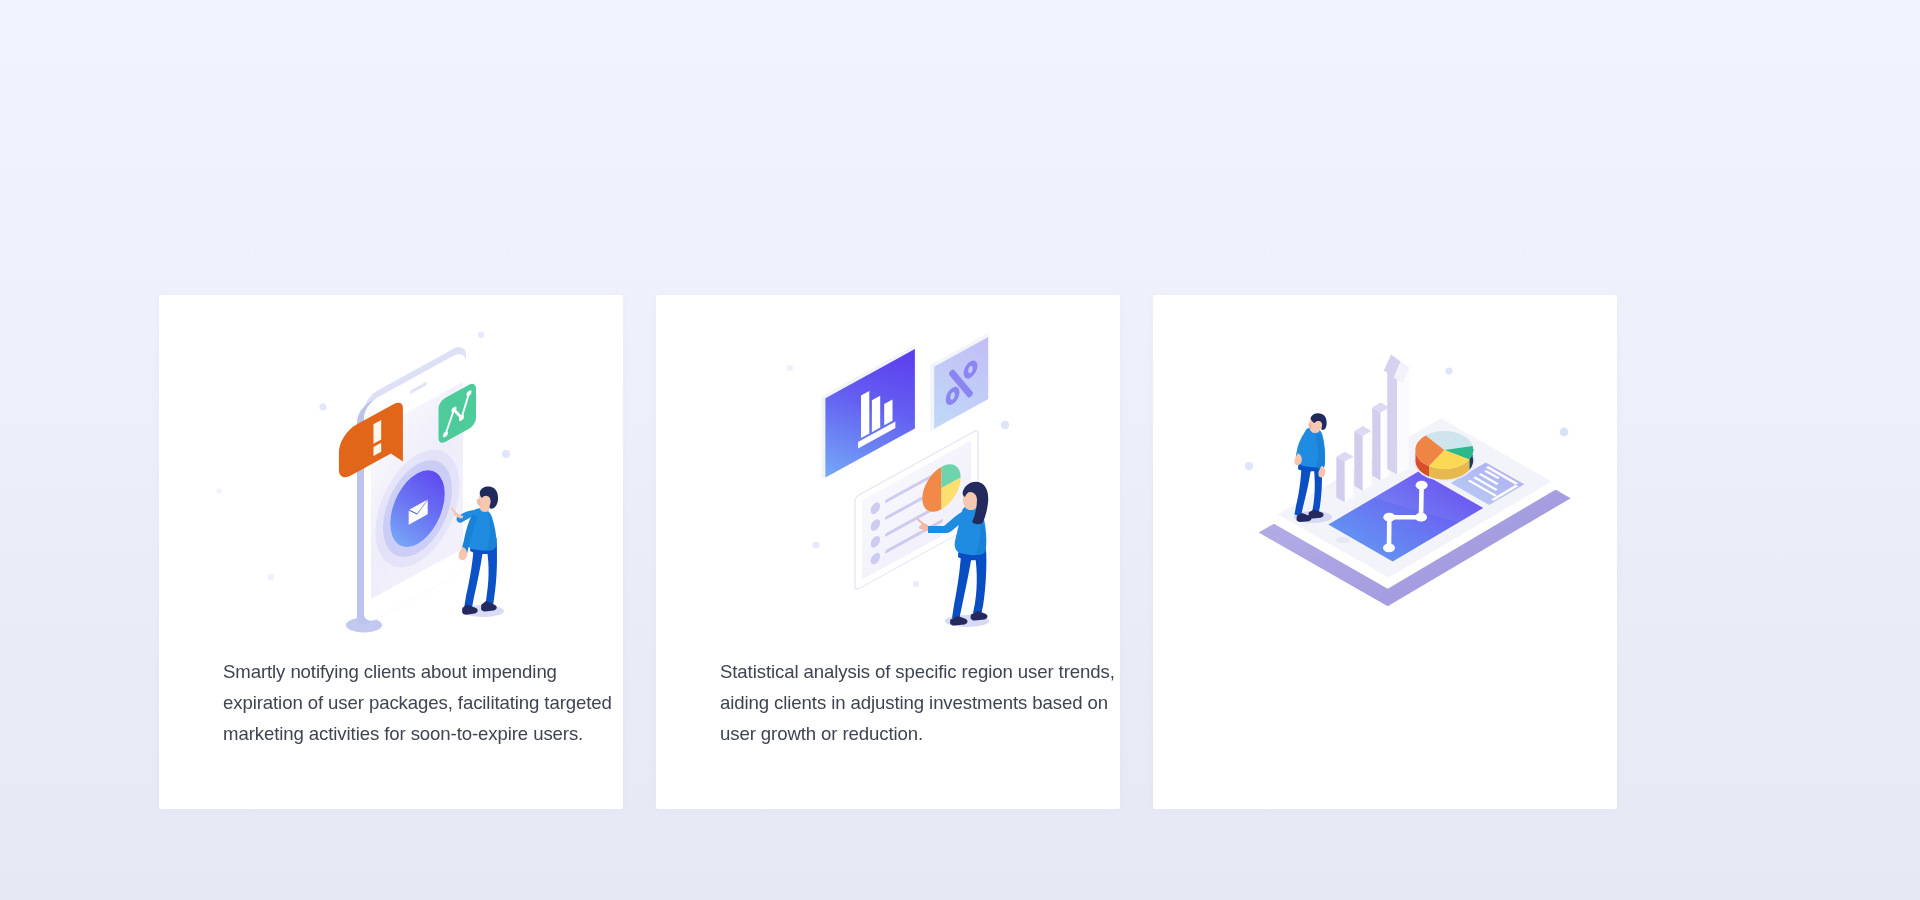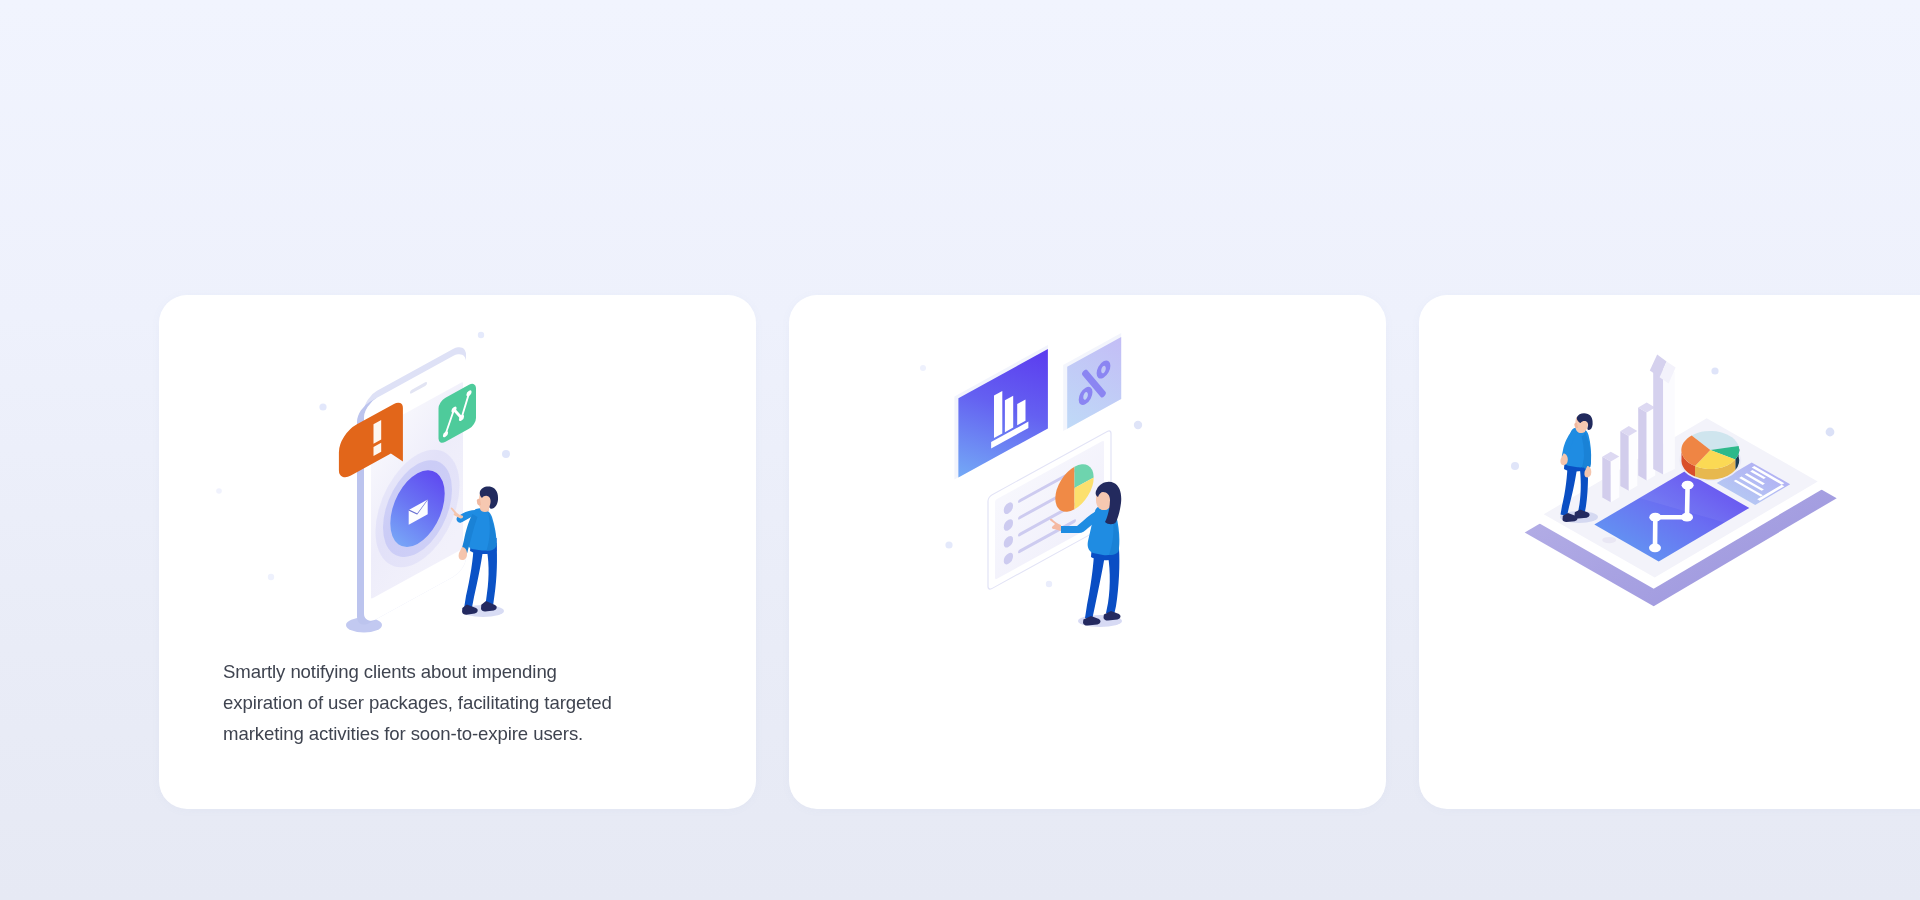--- a/index.html
+++ b/index.html
@@ -6,23 +6,23 @@
   body{
     width:1920px;height:900px;overflow:hidden;
     font-family:"Liberation Sans", sans-serif;
     background:linear-gradient(180deg,#f1f4fe 0%,#eef1fc 35%,#e9ecf7 72%,#e6e9f4 100%);
   }
   .cards{
     position:absolute;left:159px;top:295px;
     display:flex;gap:33px;
   }
   .card{
-    width:597px;height:514px;
+    width:464px;height:514px;
     background:#ffffff;
-    border-radius:28px;
+    border-radius:2px;
     box-shadow:0 1px 10px rgba(120,130,190,.045);
     position:relative;
   }
   .illo{position:absolute;left:0;top:0;width:512px;height:360px;}
   .desc{
     position:absolute;left:64px;top:361px;width:410px;
     font-size:18.6px;line-height:31px;color:#3f4450;
     letter-spacing:-0.1px;
   }
 </style>
@@ -203,20 +203,21 @@
    <path d="M272,230 C269,229 265,226 263,224 C261,223 260,225 262,226 L266,229 L264,231 C262,232 263,234 265,234 L272,236 Z" fill="#f5b9a2"></path>
 
    <path d="M311,203 L319,205 L319,214 C315,216 311,215 310,212 Z" fill="#f5c5ad"></path>
 
    <path d="M311,192 C318,190 324,195 324,203 C324,210 320,215 315,215 C310,215 307,211 307,205 C307,198 308,193 311,192 Z" fill="#f6c8b1"></path>
 
    <path d="M308,194 C311,188 319,185 325,188 C331,191 333,199 332,208 C331,216 329,223 327,227 C325,230 319,230 316,227 C319,221 321,212 321,205 C321,200 318,197 314,197 C312,197 310,199 309,202 C306,200 306,197 308,194 Z" fill="#232a5e"></path>
  </g>
 
 </svg></div>
+    <div class="desc">Statistical analysis of specific region user trends, aiding clients in adjusting investments based on user growth or reduction.</div>
   </div>
   <div class="card">
     <div class="illo" id="illo3"><svg class="illo-svg" viewBox="0 0 512 360" width="512" height="360">
 <defs>
  <linearGradient id="i3screen" x1="0" y1="1" x2="1" y2="0">
   <stop offset="0" stop-color="#5fa3f2"></stop>
               <stop offset=".55" stop-color="#6a6ef2"></stop>
               <stop offset="1" stop-color="#5b3bef"></stop>
  </linearGradient>
  <linearGradient id="i3doc" x1="0" y1="1" x2="1" y2="0">

